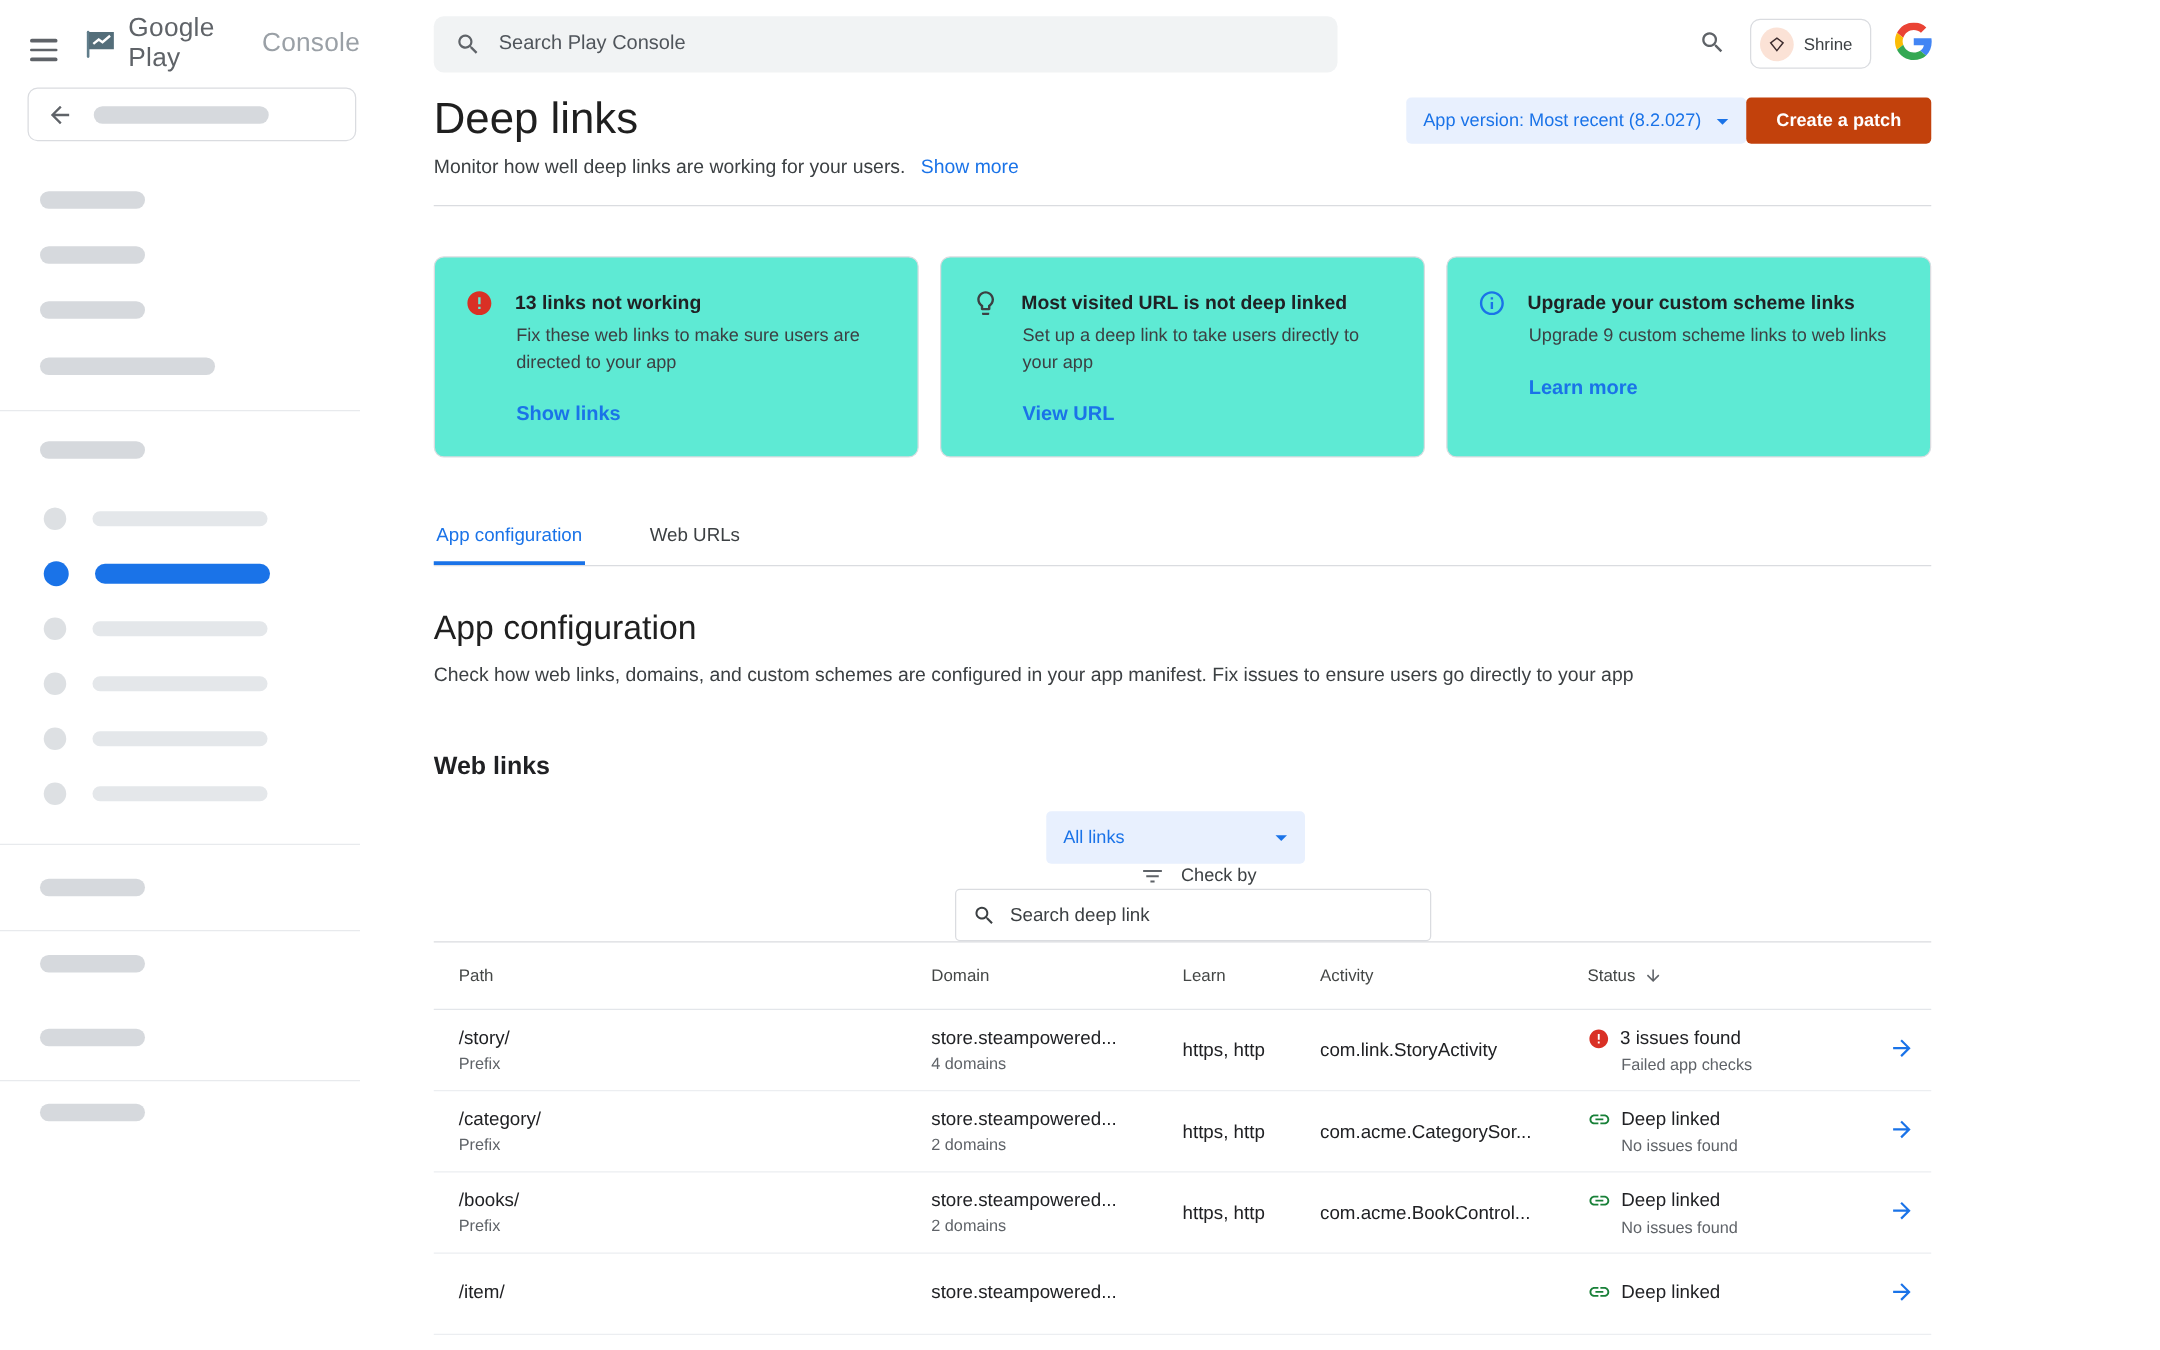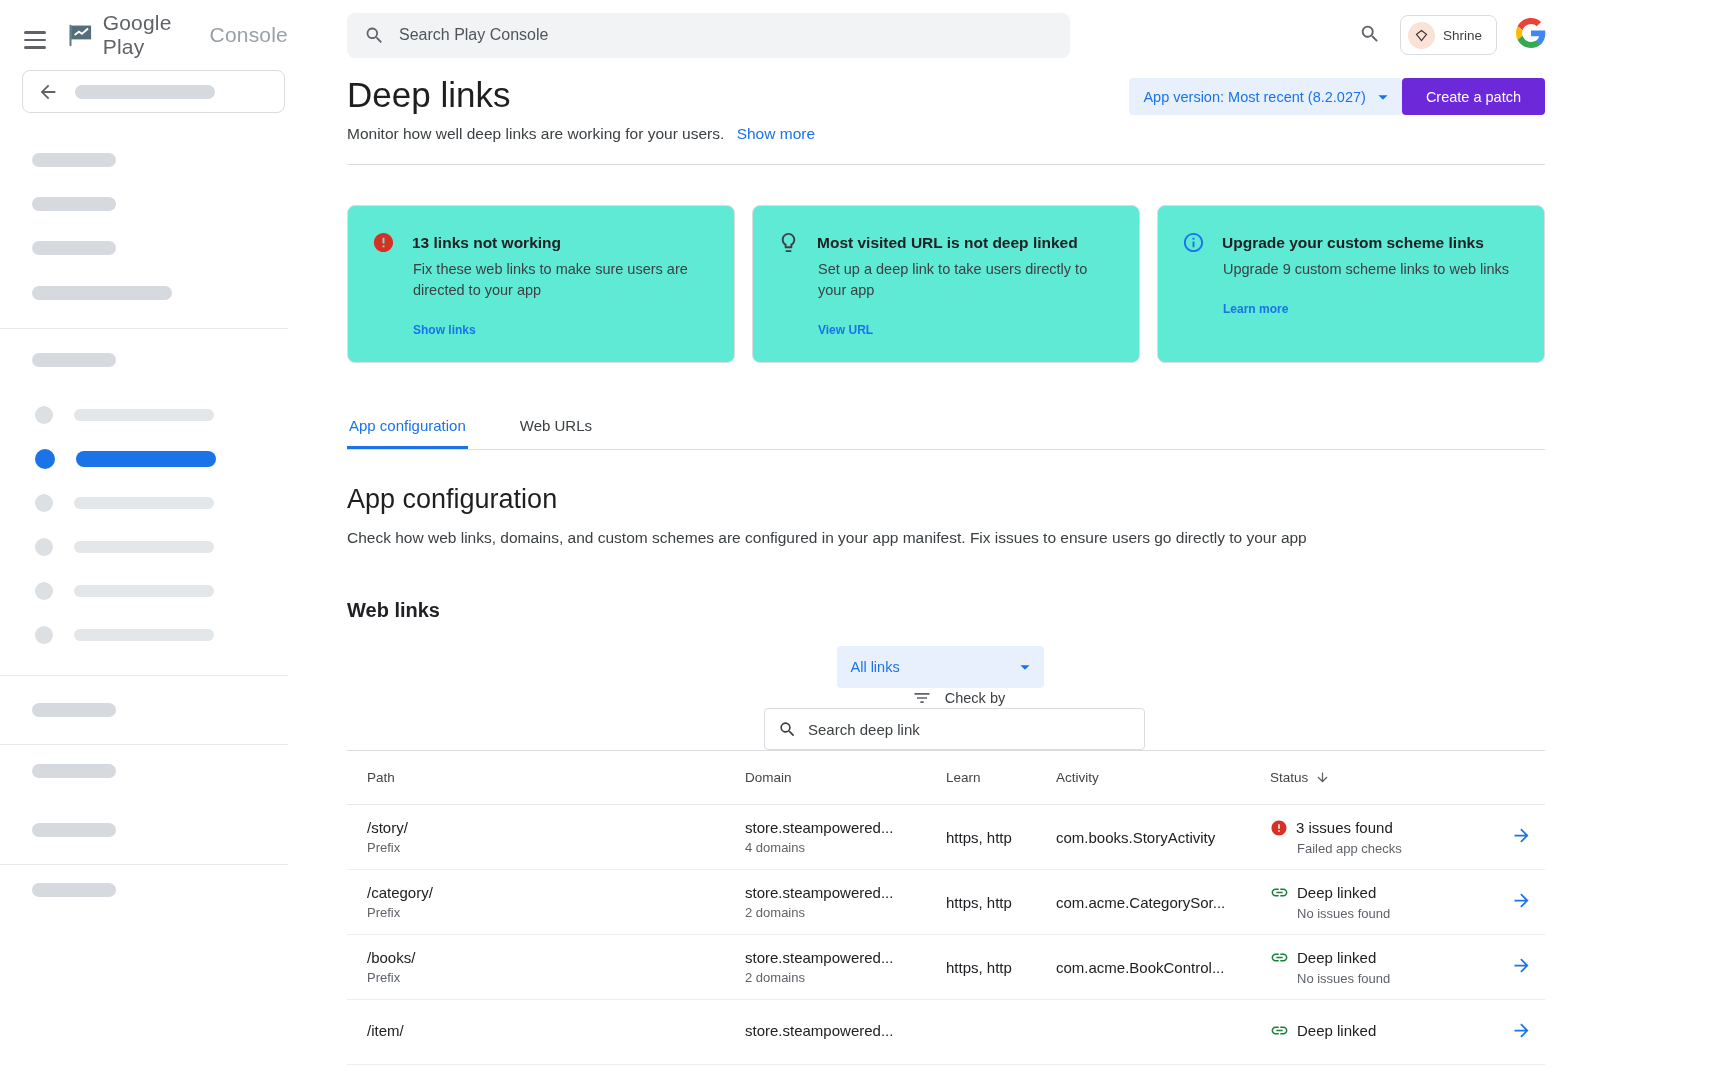--- a/index.html
+++ b/index.html
@@ -49,31 +49,31 @@
   
   .content { margin-left: 59px; margin-right: 183px; }
   .page-header { display: flex; justify-content: space-between; align-items: flex-start; margin-top: 4px; }
   h1 { font-size: 35px; font-weight: 500; color: #1f1f1f; line-height: 42px; }
   .subtitle { margin-top: 9px; font-size: 15.5px; color: #3c4043; }
   .link { color: #1a73e8; font-weight: 500; text-decoration: none; cursor: pointer; }
   .subtitle .link { margin-left: 8px; }
   .header-actions { display: flex; margin-top: 4px; }
   .chip-btn { height: 37px; background: #e8f0fe; color: #1a73e8; border-radius: 4px;
     font-size: 14.5px; font-weight: 500; padding: 0 8px 0 14px; display: flex; align-items: center; gap: 6px; }
-  .primary-btn { height: 37px; background: #6d28d9; color: #fff; border-radius: 4px;
-    font-size: 14.5px; font-weight: 400; padding: 0 24px; }
+  .primary-btn { height: 37px; background: #c2410c; color: #fff; border-radius: 4px;
+    font-size: 14.5px; font-weight: 700; padding: 0 24px; }
   .hdiv { border-bottom: 1px solid #dadce0; margin-top: 21px; }
 
   .cards { display: flex; gap: 17px; margin-top: 40px; }
   .card { flex: 1; border: 1px solid #dadce0; border-radius: 8px; padding: 25px 24px 24px; background: #5eead4; }
   .card-head { display: flex; gap: 17px; align-items: flex-start; }
   .card-head svg { flex-shrink: 0; }
   .card-title { font-size: 15.5px; font-weight: 700; color: #202124; padding-top: 3px; }
   .card-body { margin-left: 41px; margin-top: 5px; font-size: 14.5px; line-height: 21px; color: #3c4043; max-width: 300px; }
-  .card-action { margin-left: 41px; margin-top: 22px; font-size: 12px; font-weight: 600; color: #1a73e8; display: inline-block; }
+  .card-action { margin-left: 41px; margin-top: 22px; font-size: 16px; font-weight: 600; color: #1a73e8; display: inline-block; }
 
   .tabs { display: flex; gap: 50px; margin-top: 42px; border-bottom: 1px solid #dadce0; }
   .tab { font-size: 15px; font-weight: 500; color: #3c4043; padding: 12px 2px 15px; cursor: pointer; }
   .tab.active { color: #1a73e8; border-bottom: 3px solid #1a73e8; padding-bottom: 12px; }
 
   h2 { margin-top: 34px; font-size: 27px; font-weight: 500; color: #1f1f1f; }
   .section-desc { margin-top: 14px; font-size: 15.5px; color: #3c4043; }
   h3 { margin-top: 52px; font-size: 20px; font-weight: 700; color: #202124; }
 
   .toolbar { margin-top: 24px; display: flex; align-items: center; border-bottom: 1px solid #dadce0; min-height: 54px; flex-direction: column; }
@@ -323,21 +323,21 @@
         <div class="cell-sub">Prefix</div>
       </div>
       <div class="c domain">
         <div class="cell-main">store.steampowered...</div>
         <div class="cell-sub">4 domains</div>
       </div>
       <div class="c scheme">
           <div class="cell-main">https, http</div>
         </div>
       <div class="c activity">
-          <div class="cell-main">com.books.StoryActivity</div>
+          <div class="cell-main">com.link.StoryActivity</div>
         </div>
       <div class="c status" style="display:block">
         <div class="st-main">
           <svg width="18" height="18" viewBox="0 0 24 24">
             <path fill="#d93025" d="M12 2C6.48 2 2 6.48 2 12s4.48 10 10 10 10-4.48 10-10S17.52 2 12 2zm1 15h-2v-2h2v2zm0-4h-2V7h2v6z"></path>
           </svg>
           <span>3 issues found</span>
         </div>
         <div class="st-sub">Failed app checks</div>
       </div>

